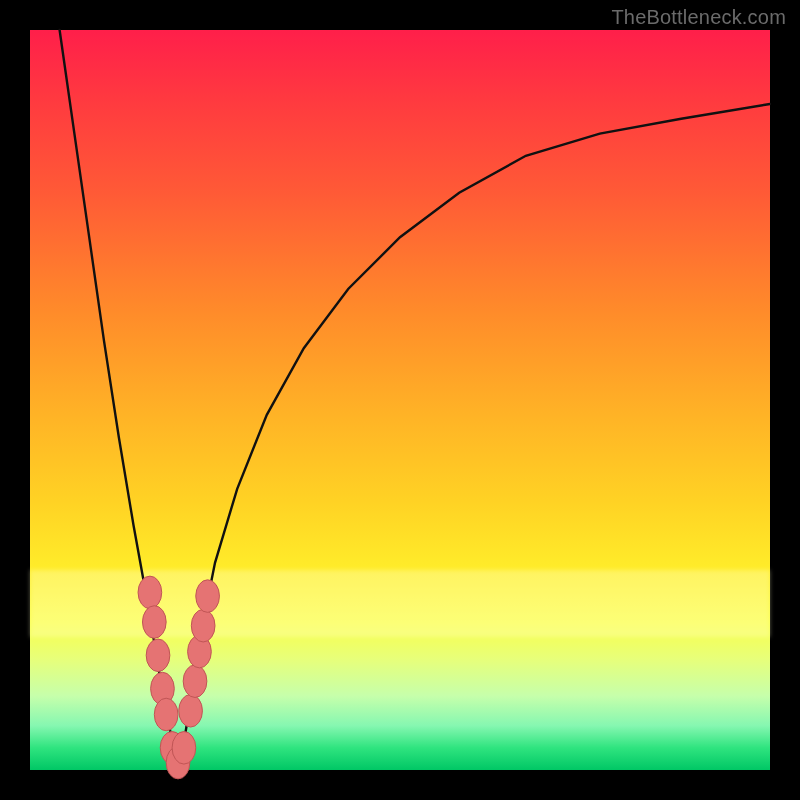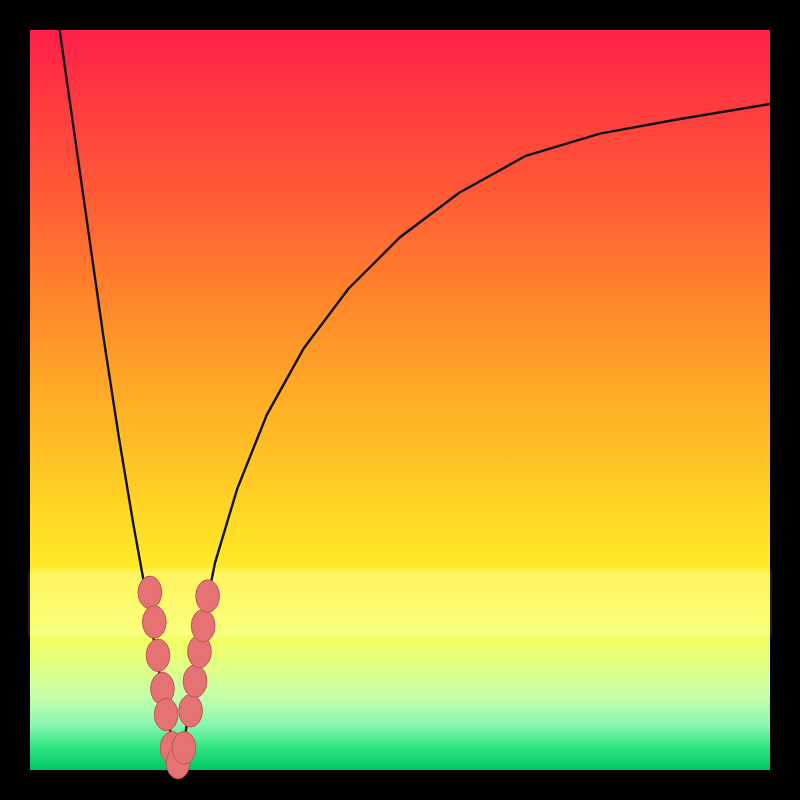--- a/index.html
+++ b/index.html
@@ -87,13 +87,14 @@
           <ellipse cx="148.00" cy="732.60" rx="11.84" ry="16.28" fill="#e57373" stroke="#c05555" stroke-width="1"></ellipse>
           <ellipse cx="153.92" cy="717.80" rx="11.84" ry="16.28" fill="#e57373" stroke="#c05555" stroke-width="1"></ellipse>
           <ellipse cx="160.58" cy="680.80" rx="11.84" ry="16.28" fill="#e57373" stroke="#c05555" stroke-width="1"></ellipse>
           <ellipse cx="165.02" cy="651.20" rx="11.84" ry="16.28" fill="#e57373" stroke="#c05555" stroke-width="1"></ellipse>
           <ellipse cx="169.46" cy="621.60" rx="11.84" ry="16.28" fill="#e57373" stroke="#c05555" stroke-width="1"></ellipse>
           <ellipse cx="173.16" cy="595.70" rx="11.84" ry="16.28" fill="#e57373" stroke="#c05555" stroke-width="1"></ellipse>
           <ellipse cx="177.60" cy="566.10" rx="11.84" ry="16.28" fill="#e57373" stroke="#c05555" stroke-width="1"></ellipse>
         </g>
     </svg>
   </div>
+  <div class="watermark">TheBottleneck.com</div>
 </div>
 
 </body></html>

